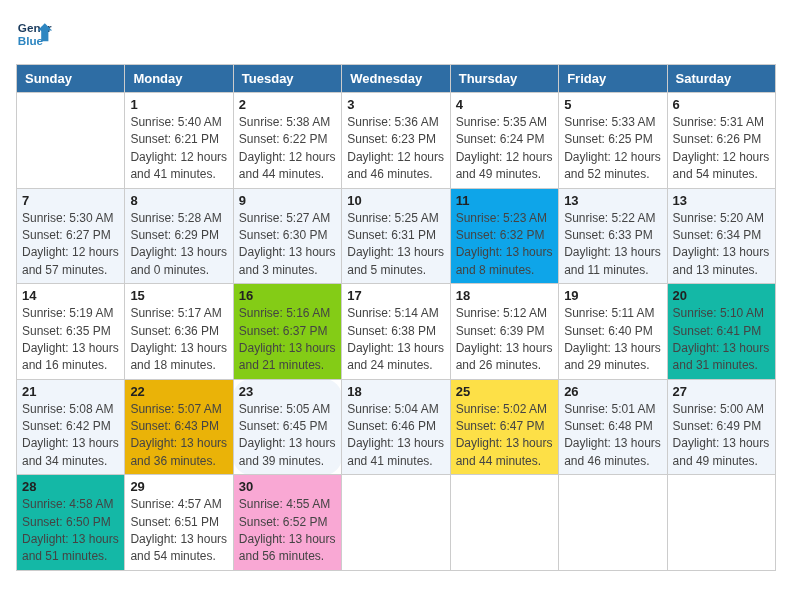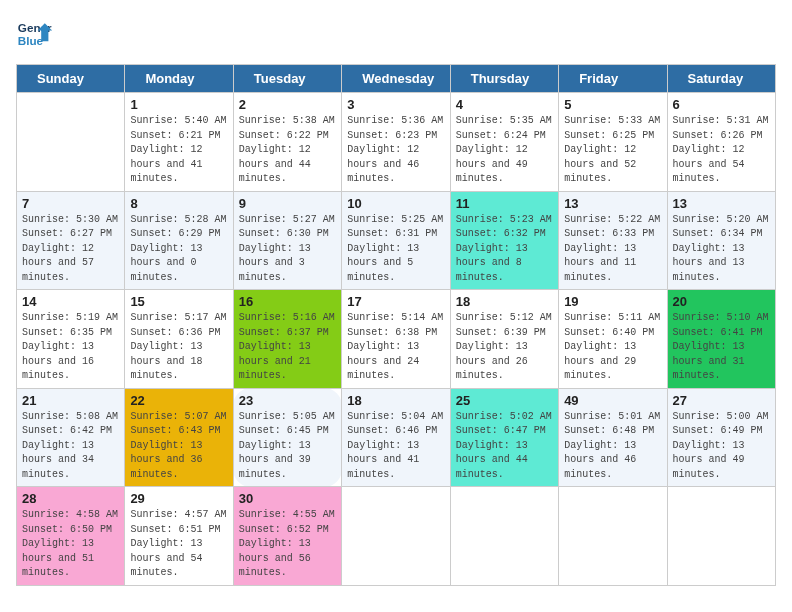--- a/index.html
+++ b/index.html
@@ -40,21 +40,21 @@
     table {
       width: 100%;
       border-collapse: collapse;
       table-layout: fixed;
     }
     th {
       background-color: #2e6da4;
       color: #fff;
       font-size: 13px;
       font-weight: bold;
-      padding: 6px 20px;
+      padding: 6px 8px;
       text-align: left;
       border: 1px solid #ccc;
     }
     td {
       vertical-align: top;
       border: 1px solid #ccc;
       padding: 4px 5px;
       font-size: 10.5px;
       color: #333;
       height: 90px;
@@ -63,24 +63,23 @@
       background: #f9f9f9;
     }
     .day-num {
       font-size: 13px;
       font-weight: bold;
       color: #222;
       display: block;
       margin-bottom: 2px;
     }
     .day-info {
-      font-size: 10px;
+      font-size: 12px;
       color: #444;
       line-height: 1.45;
-      font-family: Liberation Mono, monospace;
     }
     tr:nth-child(even) td { background: #f5f8fc; }
     tr:nth-child(odd) td { background: #fff; }
     th:first-child, td:first-child { width: 14.28%; }
   </style>
 </head>
 <body>
 
 <div class="header-row">
   <div class="logo">
@@ -150,21 +149,21 @@
           <div class="day-info">Sunrise: 5:28 AM<br>Sunset: 6:29 PM<br>Daylight: 13 hours and 0 minutes.</div>
         </td>
         <td style="background: rgb(240, 245, 251);">
           <span class="day-num">9</span>
           <div class="day-info">Sunrise: 5:27 AM<br>Sunset: 6:30 PM<br>Daylight: 13 hours and 3 minutes.</div>
         </td>
         <td style="background: rgb(240, 245, 251);">
           <span class="day-num">10</span>
           <div class="day-info">Sunrise: 5:25 AM<br>Sunset: 6:31 PM<br>Daylight: 13 hours and 5 minutes.</div>
         </td>
-        <td style="background: #5eead4;">
+        <td style="background: #0ea5e9;">
           <span class="day-num">11</span>
           <div class="day-info">Sunrise: 5:23 AM<br>Sunset: 6:32 PM<br>Daylight: 13 hours and 8 minutes.</div>
         </td>
         <td style="background: rgb(240, 245, 251);">
           <span class="day-num">13</span>
           <div class="day-info">Sunrise: 5:22 AM<br>Sunset: 6:33 PM<br>Daylight: 13 hours and 11 minutes.</div>
         </td>
         <td style="background: rgb(240, 245, 251);">
           <span class="day-num">13</span>
           <div class="day-info">Sunrise: 5:20 AM<br>Sunset: 6:34 PM<br>Daylight: 13 hours and 13 minutes.</div>
@@ -188,21 +187,21 @@
           <div class="day-info">Sunrise: 5:14 AM<br>Sunset: 6:38 PM<br>Daylight: 13 hours and 24 minutes.</div>
         </td>
         <td style="background: rgb(255, 255, 255);">
           <span class="day-num">18</span>
           <div class="day-info">Sunrise: 5:12 AM<br>Sunset: 6:39 PM<br>Daylight: 13 hours and 26 minutes.</div>
         </td>
         <td style="background: rgb(255, 255, 255);">
           <span class="day-num">19</span>
           <div class="day-info">Sunrise: 5:11 AM<br>Sunset: 6:40 PM<br>Daylight: 13 hours and 29 minutes.</div>
         </td>
-        <td style="background: #22c55e;">
+        <td style="background: #14b8a6;">
           <span class="day-num">20</span>
           <div class="day-info">Sunrise: 5:10 AM<br>Sunset: 6:41 PM<br>Daylight: 13 hours and 31 minutes.</div>
         </td>
       </tr>
       <tr>
         <td style="background: rgb(240, 245, 251);">
           <span class="day-num">21</span>
           <div class="day-info">Sunrise: 5:08 AM<br>Sunset: 6:42 PM<br>Daylight: 13 hours and 34 minutes.</div>
         </td>
         <td style="background: #eab308;">
@@ -210,35 +209,35 @@
           <div class="day-info">Sunrise: 5:07 AM<br>Sunset: 6:43 PM<br>Daylight: 13 hours and 36 minutes.</div>
         </td>
         <td style="background: rgb(240, 245, 251); border-radius: 18px;">
           <span class="day-num">23</span>
           <div class="day-info">Sunrise: 5:05 AM<br>Sunset: 6:45 PM<br>Daylight: 13 hours and 39 minutes.</div>
         </td>
         <td style="background: rgb(240, 245, 251);">
           <span class="day-num">18</span>
           <div class="day-info">Sunrise: 5:04 AM<br>Sunset: 6:46 PM<br>Daylight: 13 hours and 41 minutes.</div>
         </td>
-        <td style="background: #5eead4;">
+        <td style="background: #fde047;">
           <span class="day-num">25</span>
           <div class="day-info">Sunrise: 5:02 AM<br>Sunset: 6:47 PM<br>Daylight: 13 hours and 44 minutes.</div>
         </td>
         <td style="background: rgb(240, 245, 251);">
-          <span class="day-num">49</span>
+          <span class="day-num">26</span>
           <div class="day-info">Sunrise: 5:01 AM<br>Sunset: 6:48 PM<br>Daylight: 13 hours and 46 minutes.</div>
         </td>
         <td style="background: rgb(240, 245, 251); margin-top: 24px;">
           <span class="day-num">27</span>
           <div class="day-info">Sunrise: 5:00 AM<br>Sunset: 6:49 PM<br>Daylight: 13 hours and 49 minutes.</div>
         </td>
       </tr>
       <tr>
-        <td style="background: #f9a8d4;">
+        <td style="background: #14b8a6;">
           <span class="day-num">28</span>
           <div class="day-info">Sunrise: 4:58 AM<br>Sunset: 6:50 PM<br>Daylight: 13 hours and 51 minutes.</div>
         </td>
         <td style="background: rgb(255, 255, 255);">
           <span class="day-num">29</span>
           <div class="day-info">Sunrise: 4:57 AM<br>Sunset: 6:51 PM<br>Daylight: 13 hours and 54 minutes.</div>
         </td>
         <td style="background: #f9a8d4;">
           <span class="day-num">30</span>
           <div class="day-info">Sunrise: 4:55 AM<br>Sunset: 6:52 PM<br>Daylight: 13 hours and 56 minutes.</div>

